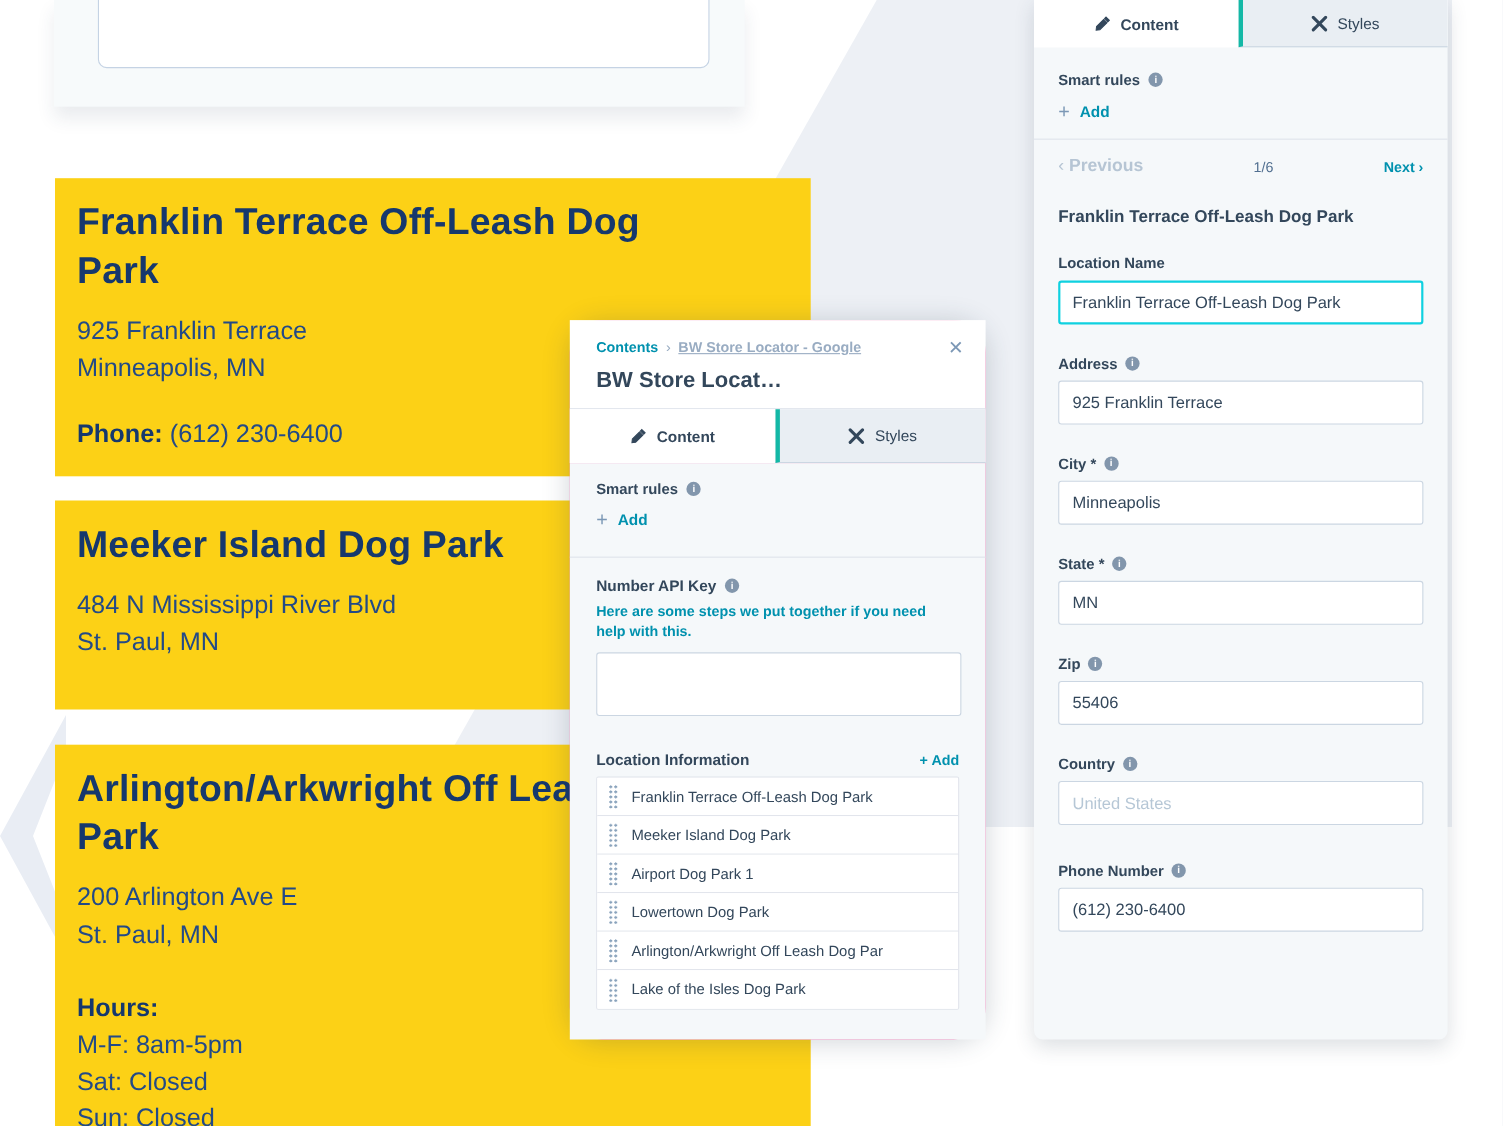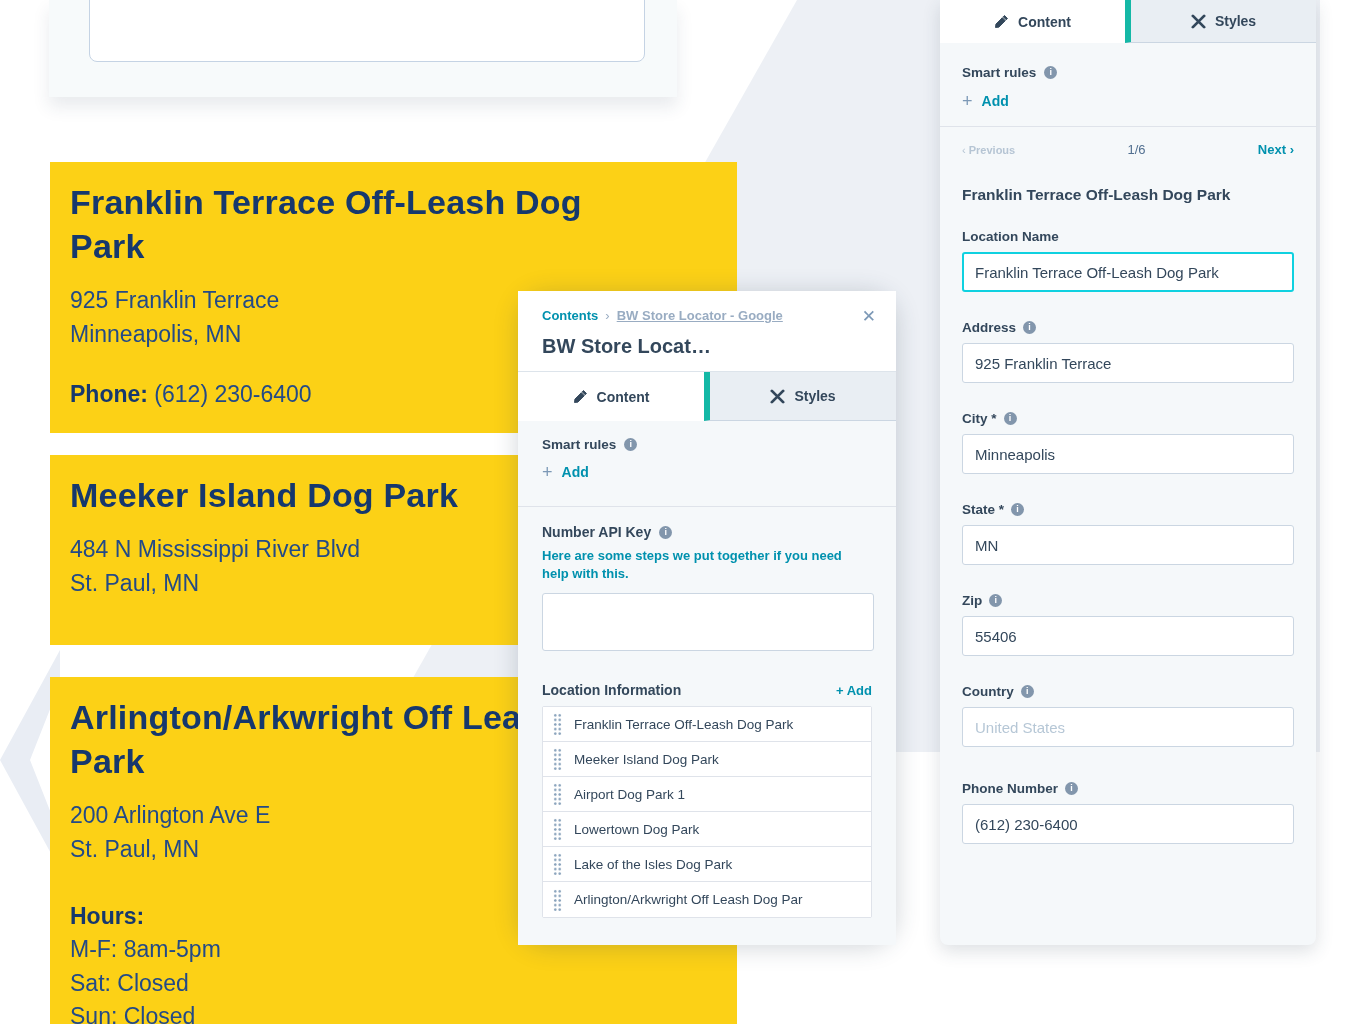--- a/index.html
+++ b/index.html
@@ -44,21 +44,21 @@
   .card-phone { margin-top:30px; font-size:23px; color:#234a87; }
   .card-phone b, .card-hours b { color:#16386d; font-weight:800; }
   .card-hours { margin-top:34px; font-size:23px; line-height:1.45; color:#234a87; }
   
   .tabbar { display:flex; border-top:1px solid #dde4eb; }
   .tab {
     flex:1; display:flex; align-items:center; justify-content:center; gap:9px;
     font-size:14px; font-weight:700; color:#33475b; cursor:pointer;
   }
   .tab.active { background:#ffffff; }
-  .tab.inactive { background:#e9eef3; border-left:6px solid #14b8a6; border-bottom:1px solid #cbd6e2; font-weight:700; }
+  .tab.inactive { background:#e9eef3; border-left:4px solid #14b8a6; border-bottom:1px solid #cbd6e2; font-weight:400; }
   .tab svg { flex:0 0 auto; }
   .info-icon {
     display:inline-block; width:13px; height:13px; border-radius:50%;
     background:#8296ac; color:#fff; font-size:9px; font-weight:700;
     line-height:13px; text-align:center; font-style:normal;
   }
   .info-icon::after { content:"i"; }
   .add-row { display:flex; align-items:center; gap:9px; cursor:pointer; }
   .add-row .plus { color:#7c98b6; font-size:18px; font-weight:400; line-height:1; }
   .add-row .add-label { color:#0091ae; font-weight:700; font-size:14px; }
@@ -119,21 +119,21 @@
     position:absolute; left:940px; top:0; width:376px; height:945px; z-index:3;
     background:#f5f8fa; border-radius:0 0 8px 8px;
     box-shadow:0 6px 18px rgba(45,62,80,.16); display:flex; flex-direction:column;
   }
   .sidebar .tabbar { height:43px; border-top:none; background:#fff; }
   .sidebar-body { flex:1; padding:0 22px; }
   .sidebar-body .sr-label { margin-top:22px; font-size:13.5px; }
   .sidebar-body .add-row { margin-top:12px; }
   .sidebar-body .divider { margin:16px -22px 0; }
   .pager { display:flex; align-items:center; justify-content:space-between; padding:15px 0 0; }
-  .pager-prev { color:#b6c5d4; font-size:11px; font-weight:700; cursor:default; }
+  .pager-prev { color:#b6c5d4; font-size:16px; font-weight:700; cursor:default; }
   .pager-prev::before { content:"‹  "; font-weight:400; }
   .pager-pos { color:#516f90; font-size:13px; }
   .pager-next { color:#0091ae; font-size:13px; font-weight:700; cursor:pointer; }
   .pager-next::after { content:" ›"; }
   .sb-heading { margin-top:29px; font-size:15.5px; font-weight:700; color:#33475b; }
   .field-block { margin-top:28px; }
   .field-block.first { margin-top:25px; }
   .checkbox-row { margin-top:38px; display:flex; align-items:center; gap:11px; }
   .checkbox {
     width:19px; height:19px; background:#fff; border:1px solid #cbd6e2;
@@ -243,25 +243,25 @@
       <div class="loc-item">
         <span class="drag-handle"></span>
         <span>Airport Dog Park 1</span>
       </div>
       <div class="loc-item">
         <span class="drag-handle"></span>
         <span>Lowertown Dog Park</span>
       </div>
       <div class="loc-item">
         <span class="drag-handle"></span>
+        <span>Arlington/Arkwright Off Leash Dog Par</span>
+      </div>
+      <div class="loc-item">
+        <span class="drag-handle"></span>
         <span>Lake of the Isles Dog Park</span>
-      </div>
-      <div class="loc-item">
-        <span class="drag-handle"></span>
-        <span>Arlington/Arkwright Off Leash Dog Par</span>
       </div>
     </div>
   </div>
 </div>
 
 <div class="sidebar">
   <div class="tabbar">
     <div class="tab active">
       <svg width="15" height="15" viewBox="0 0 16 16">
         <path class="icon-dark" d="M11.2 1.6 L14.4 4.8 L13 6.2 L9.8 3 Z M8.9 3.9 L12.1 7.1 L5.2 14 L1.6 14.4 L2 10.8 Z"></path>

